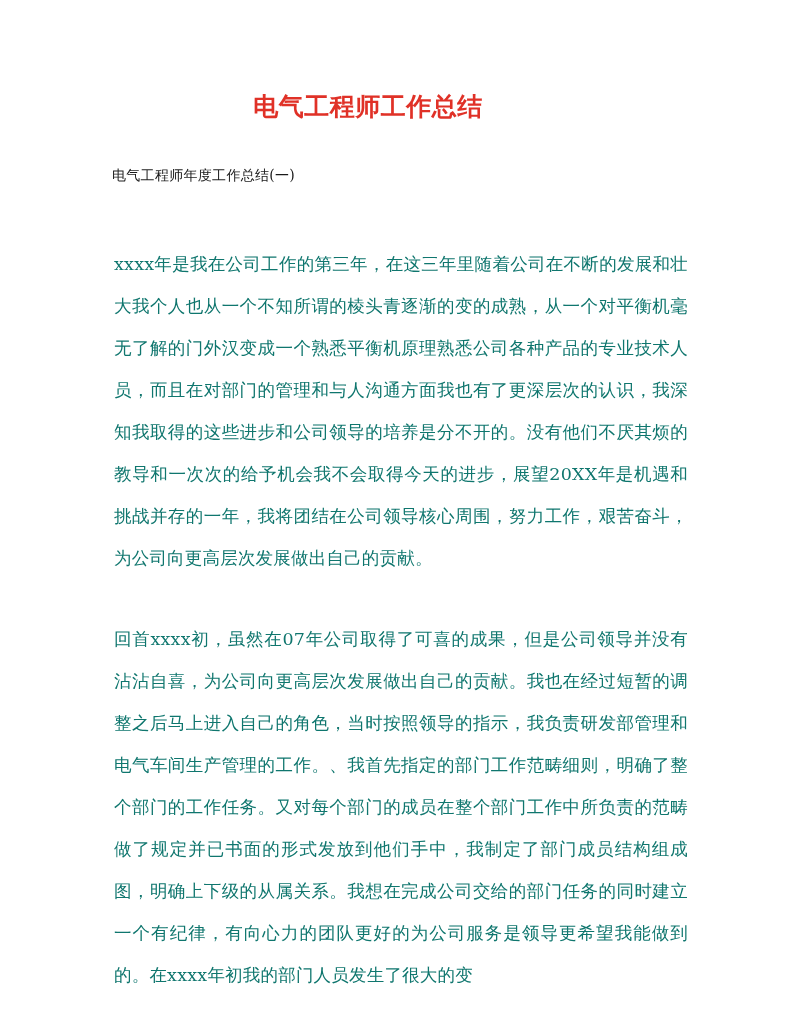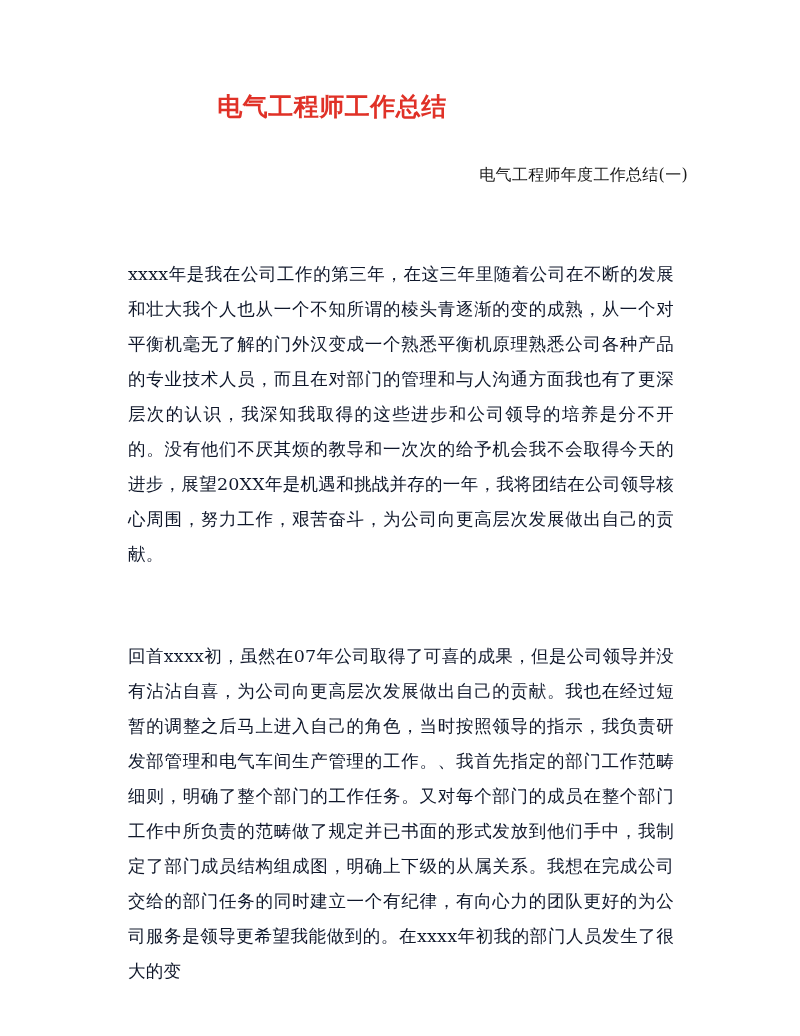--- a/index.html
+++ b/index.html
@@ -32,52 +32,53 @@
     top: 90px;
     width: 664px;
     text-align: center;
     font-family: "DejaVu Serif", "Liberation Serif", serif;
     font-size: 25px;
     font-weight: bold;
     color: #e03127;
     letter-spacing: 0.5px;
     line-height: 34px;
     white-space: pre;
+    padding-left: 36px;
   }
 
   
   .doc-subtitle {
     position: absolute;
     left: 112px;
     top: 160px;
     width: 576px;
-    text-align: right;
-    font-size: 16px;
+    text-align: left;
+    font-size: 14px;
     font-weight: normal;
     color: #1a1a1a;
     line-height: 30px;
     letter-spacing: 0.3px;
     white-space: pre;
   }
 
   
   .body-wrap {
     position: absolute;
     left: 112px;
     top: 241px;
     width: 578px;
   }
 
   .para {
     font-size: 17.5px;
-    line-height: 35px;
-    color: #0f172a;
+    line-height: 42px;
+    color: #0f766e;
     text-align: justify;
     text-justify: inter-character;
-    margin: 16px;
+    margin: 2px;
     letter-spacing: 0.2px;
     word-break: break-all;
   }
 
   .para-gap {
     height: 35px;
   }
 
   
   .page-footer {

